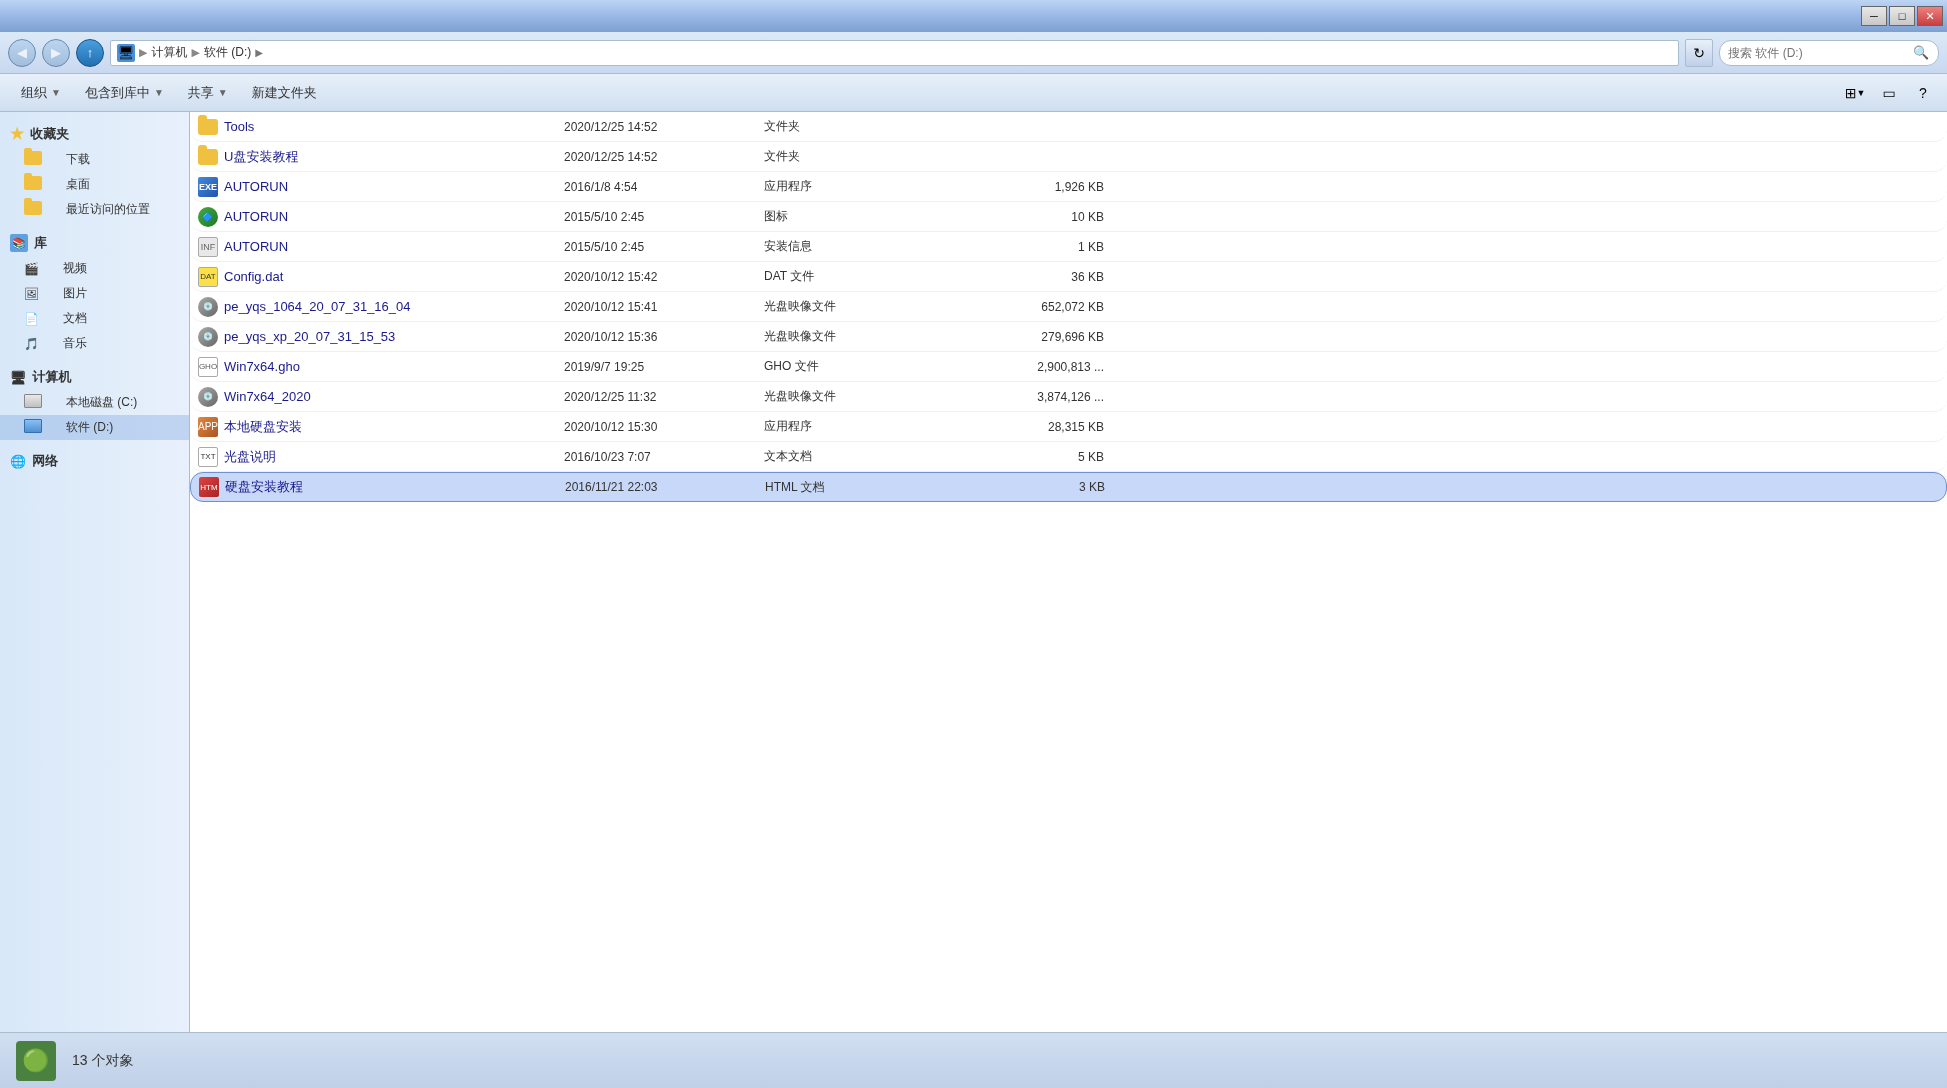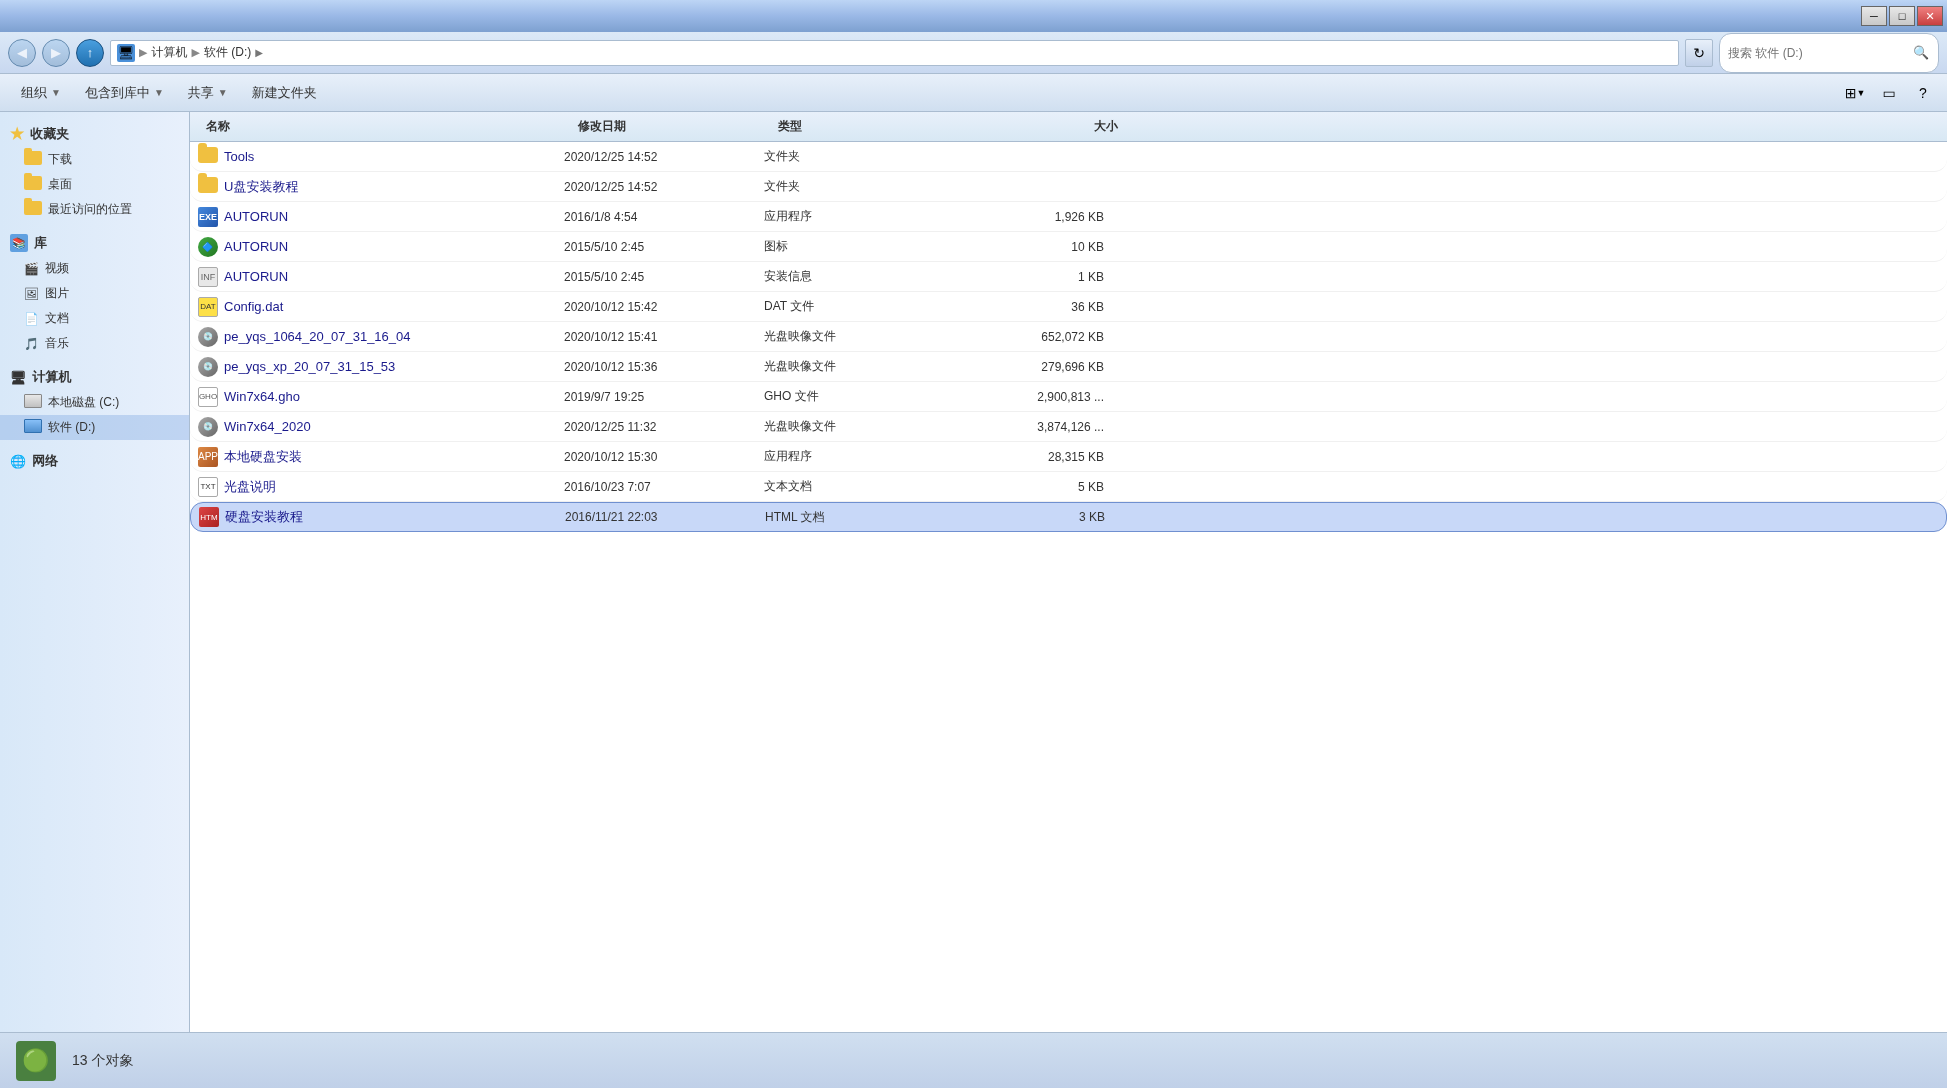--- a/index.html
+++ b/index.html
@@ -100,21 +100,21 @@
       border: 1px solid #aabcd0;
       border-radius: 2px;
       display: flex;
       align-items: center;
       justify-content: center;
       font-size: 14px;
       cursor: pointer;
     }
     .search-bar {
       width: 220px;
-      height: 40px;
+      height: 26px;
       background: white;
       border: 1px solid #aabcd0;
       border-radius: 12px;
       display: flex;
       align-items: center;
       padding: 0 8px;
       gap: 4px;
     }
     .search-input {
       border: none;
@@ -191,21 +191,21 @@
       gap: 6px;
       padding: 4px 10px;
       font-size: 13px;
       font-weight: bold;
       color: #333;
       cursor: pointer;
     }
     .sidebar-item {
       display: flex;
       align-items: center;
-      gap: 6px;
+      gap: 24px;
       padding: 4px 14px 4px 24px;
       font-size: 12px;
       color: #333;
       cursor: pointer;
     }
     .sidebar-item.active {
       background: rgba(100,150,220,0.3);
     }
     .icon-folder {
       width: 18px;
@@ -307,20 +307,21 @@
     }
     .file-row.selected {
       background: #c8d8f8;
       border: 1px solid #7090d0;
     }
     .file-row .file-icon {
       width: 20px;
       height: 20px;
       margin-right: 6px;
       display: flex;
+      align-items: center;
       justify-content: center;
       flex-shrink: 0;
     }
     .file-name {
       width: 340px;
       font-size: 13px;
       color: #1a1a8c;
       white-space: nowrap;
       overflow: hidden;
       text-overflow: ellipsis;
@@ -636,26 +637,20 @@
     <div class="sidebar-section">
       <div class="sidebar-section-header">
         <span>🌐</span>
         <span>网络</span>
       </div>
     </div>
   </div>
 
   <div class="file-area">
 
-    <div class="column-header">
-      <div class="col-name">名称</div>
-      <div class="col-date">修改日期</div>
-      <div class="col-type">类型</div>
-      <div class="col-size">大小</div>
-    </div>
 
     <div class="file-list" id="file-list">
     <div class="file-row">
     <div class="file-icon">
             <div class="folder-yellow"></div>
           </div>
     <div class="file-name">Tools</div>
     <div class="file-date">2020/12/25 14:52</div>
     <div class="file-type">文件夹</div>
     <div class="file-size"></div>

